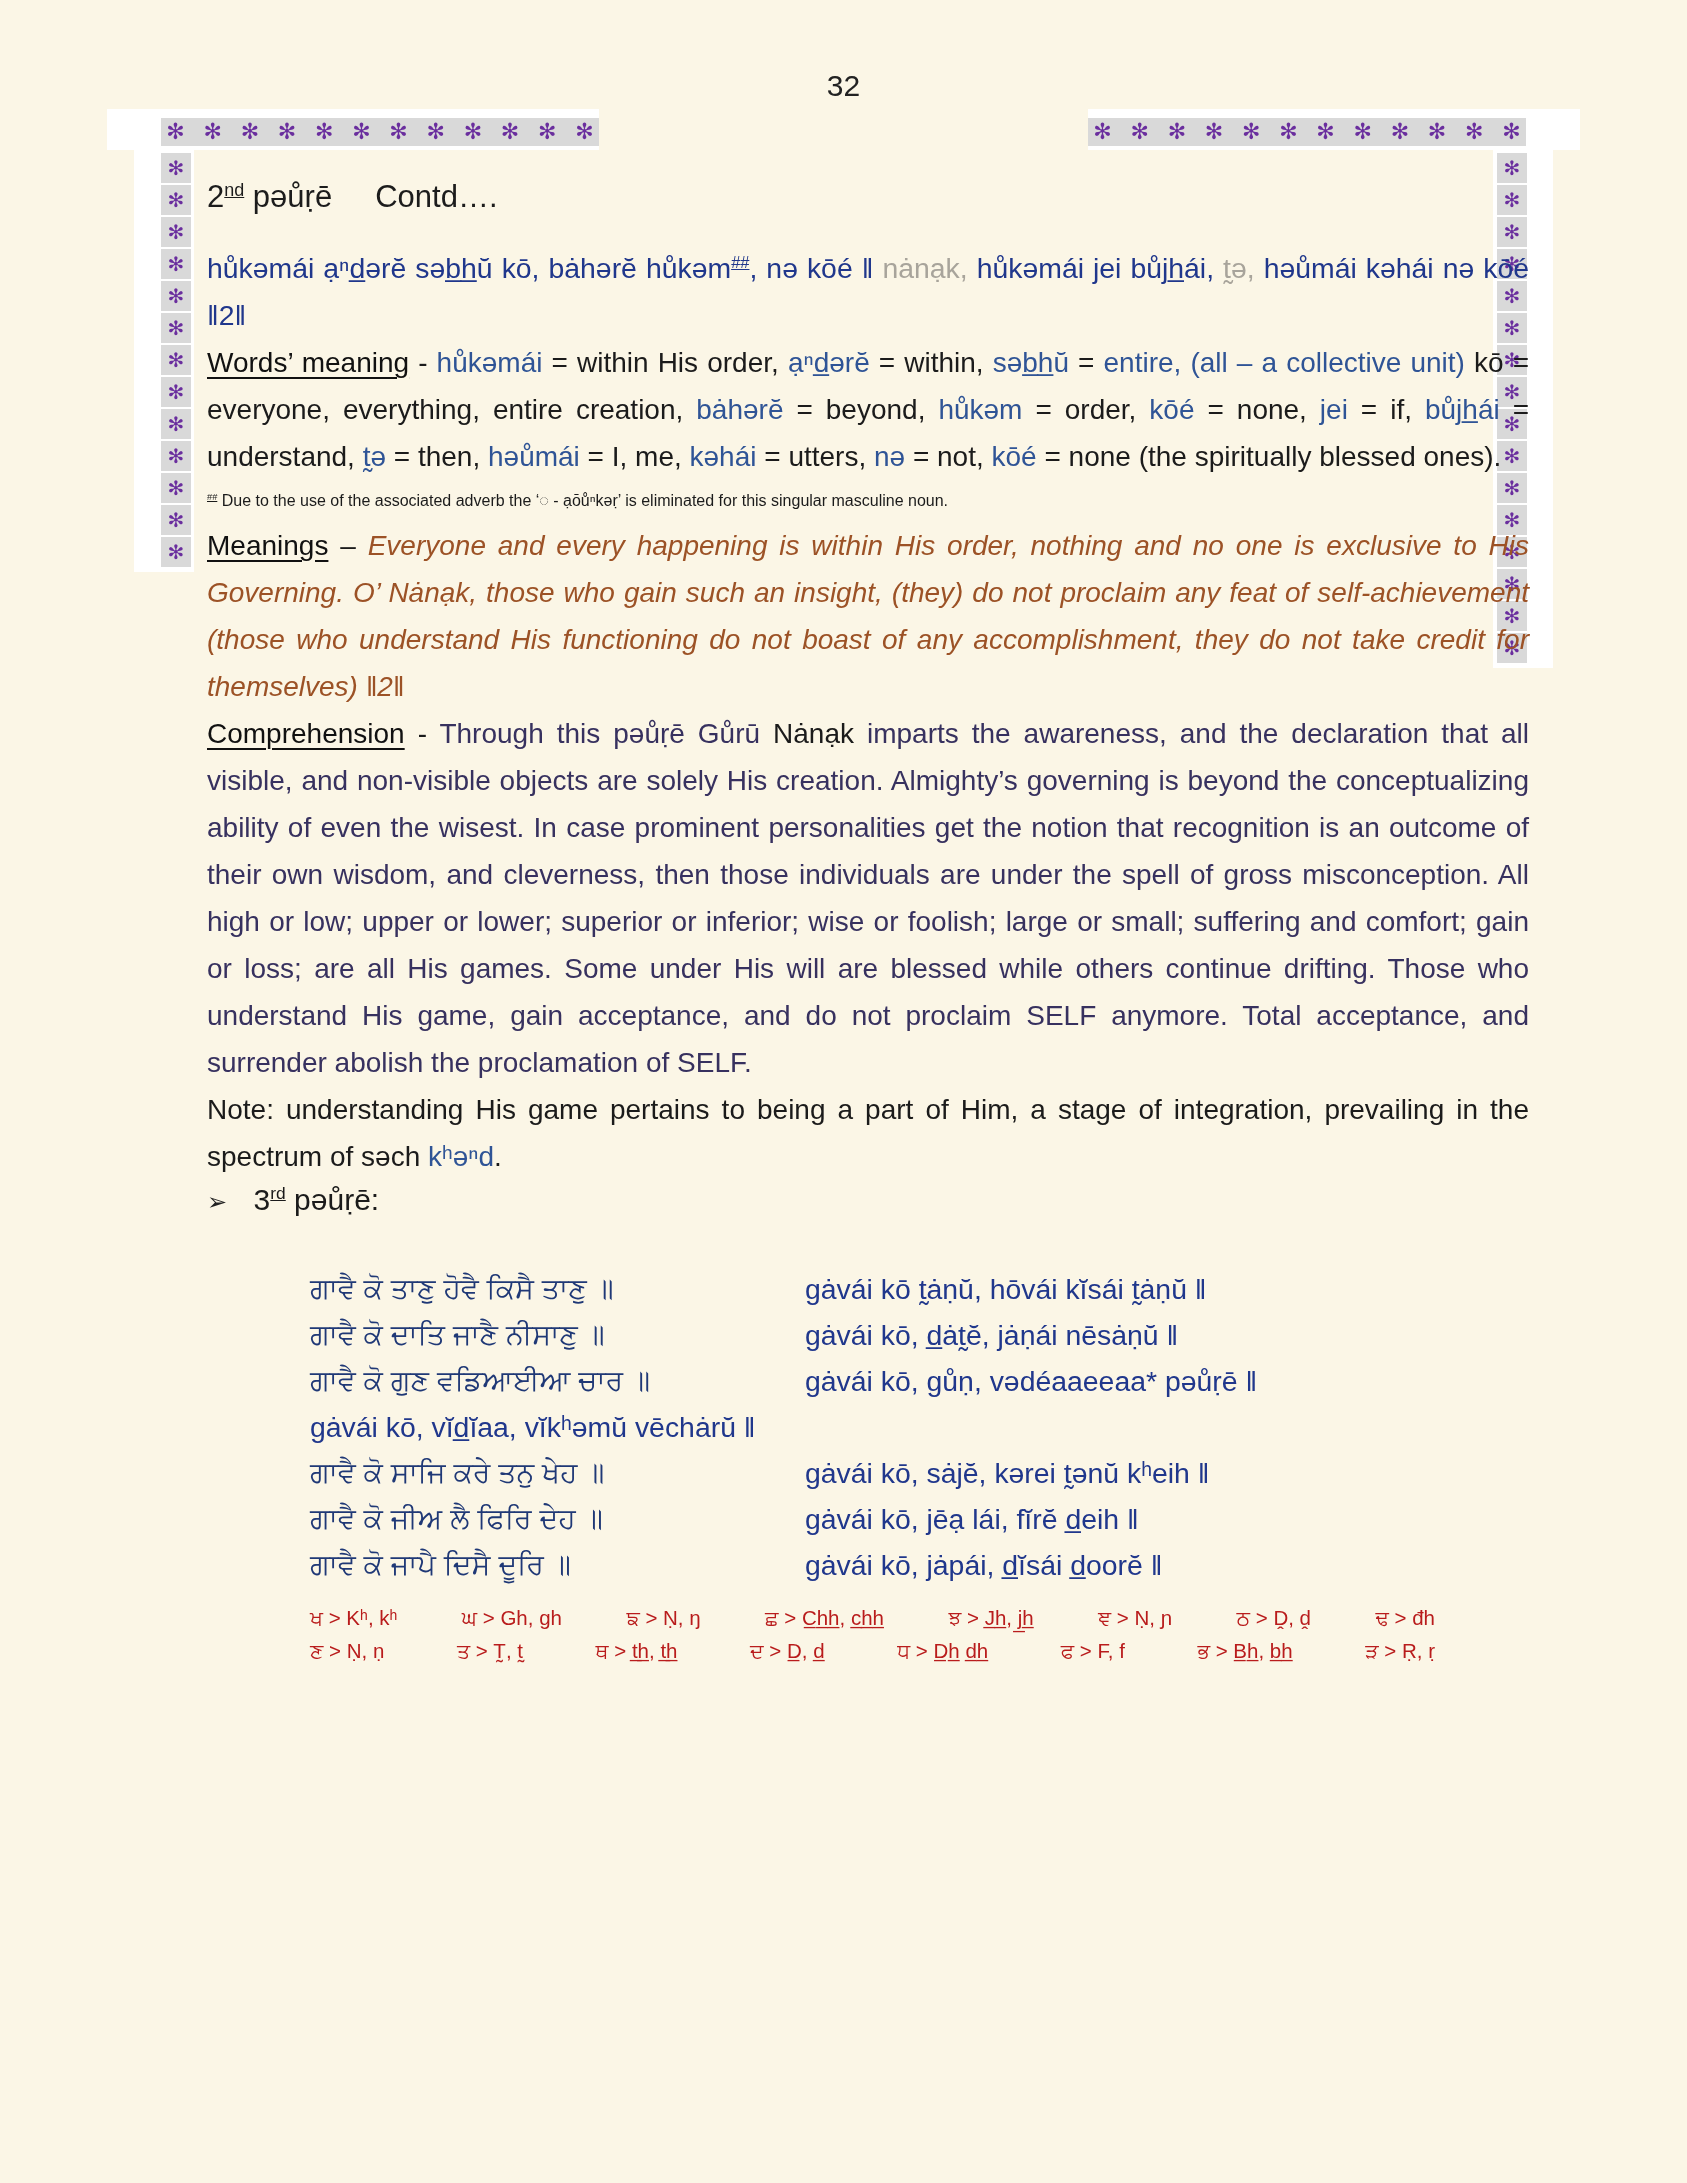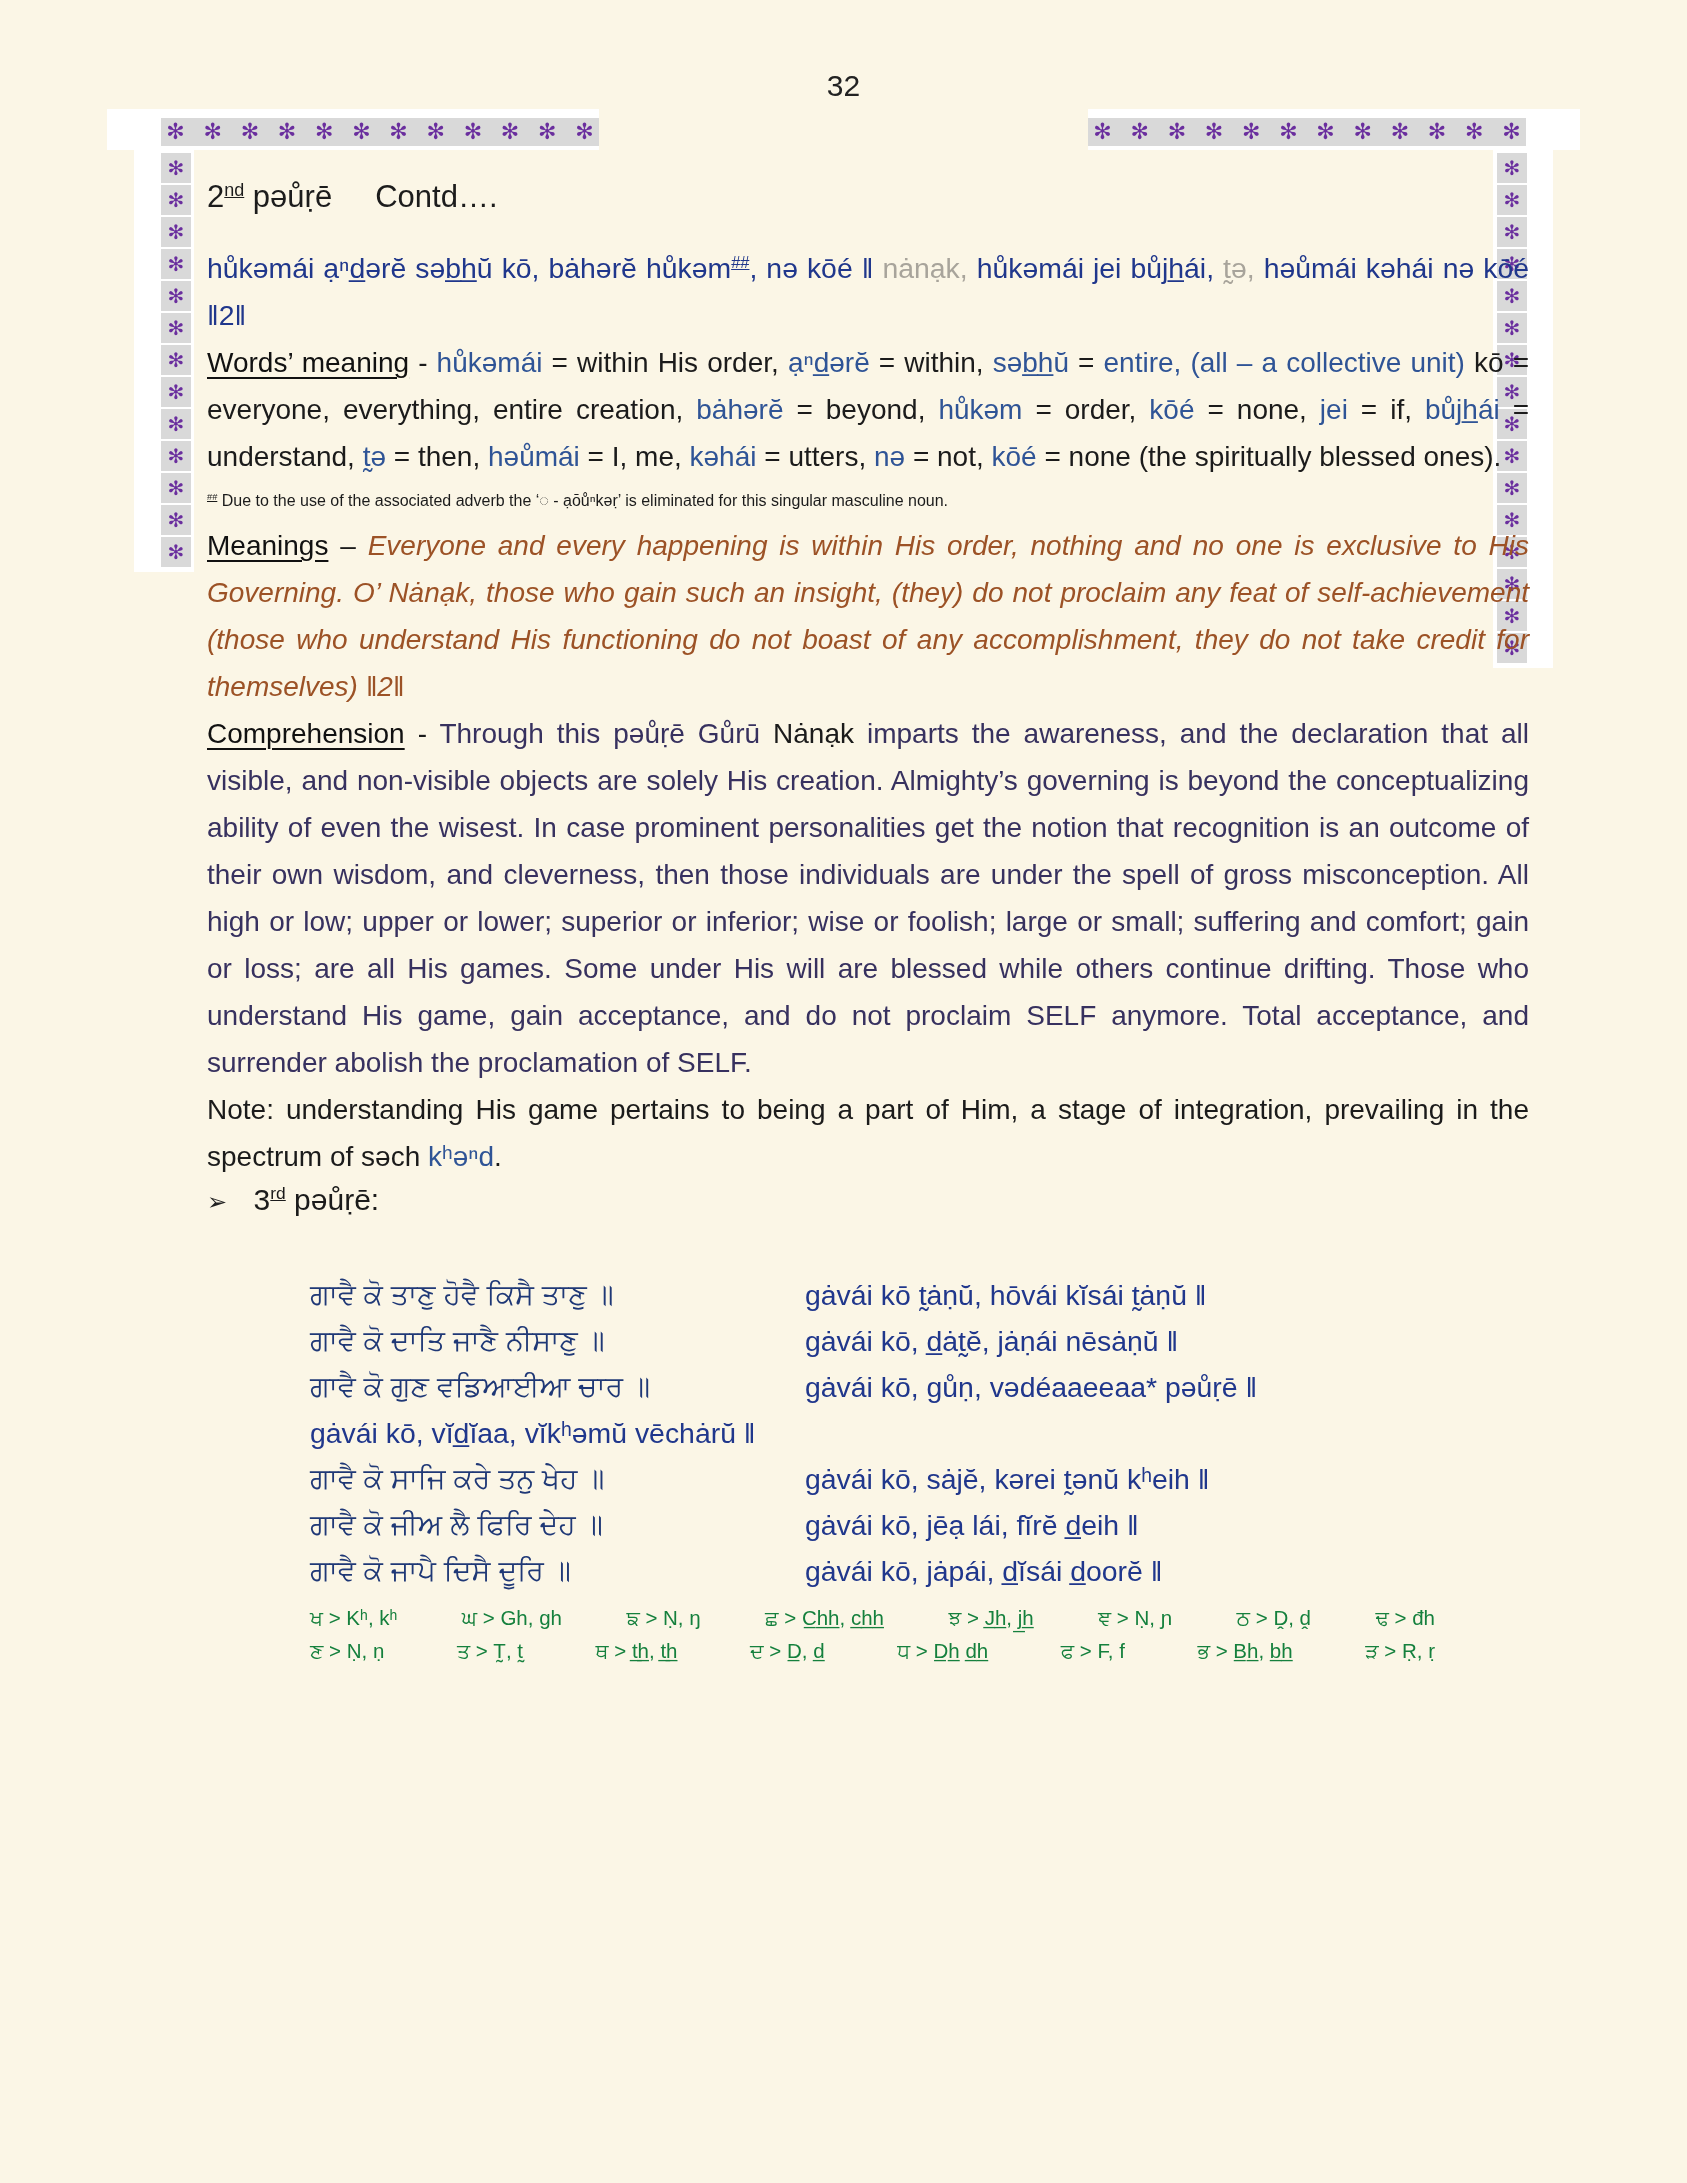--- a/index.html
+++ b/index.html
@@ -28,24 +28,24 @@
   .wordsmeaning{font-size:28px;line-height:47px;margin-bottom:29px;}
   .label{color:#111;text-decoration:underline;text-decoration-thickness:2px;text-underline-offset:5.3px;}
   .footnote{font-size:16px;line-height:42px;margin-bottom:33px;text-align:justify;color:#1b1b1b;}
   .meanings{font-size:28px;line-height:47px;margin-bottom:37px;}
   .meanings .brown{color:#9C5226;font-style:italic;}
   .comprehension{font-size:28px;line-height:47px;margin-bottom:37px;}
   .note{font-size:28px;line-height:47px;margin-bottom:61px;}
   .pauri3{font-size:30px;line-height:40px;margin-bottom:44px;display:flex;align-items:baseline;}
   .pauri3 .arrow{font-size:24px;margin-right:26.5px;color:#222;}
   .verse-table{margin-left:103px;margin-bottom:13.2px;}
-  .verse-row{display:flex;height:46px;align-items:flex-end;}
+  .verse-row{display:flex;height:46px;align-items:center;}
   .gurmukhi{width:495px;font-size:28.4px;color:#1F3876;}
   .translit{font-size:28.4px;color:#20378C;}
-  .legend{margin-left:103px;width:1125px;font-size:20.5px;color:#15803d;}
+  .legend{margin-left:103px;width:1125px;font-size:20.5px;color:#b91c1c;}
   .legend-row{display:flex;justify-content:space-between;line-height:33px;}
   .legend-item{white-space:nowrap;}
   
   .c-blue2{color:#20378C;}
   .c-blue{color:#2F5496;}
   .c-black{color:#1b1b1b;}
   .c-gray{color:#A8A49B;}
   .c-navy{color:#37315F;}
 </style>
 </head>

